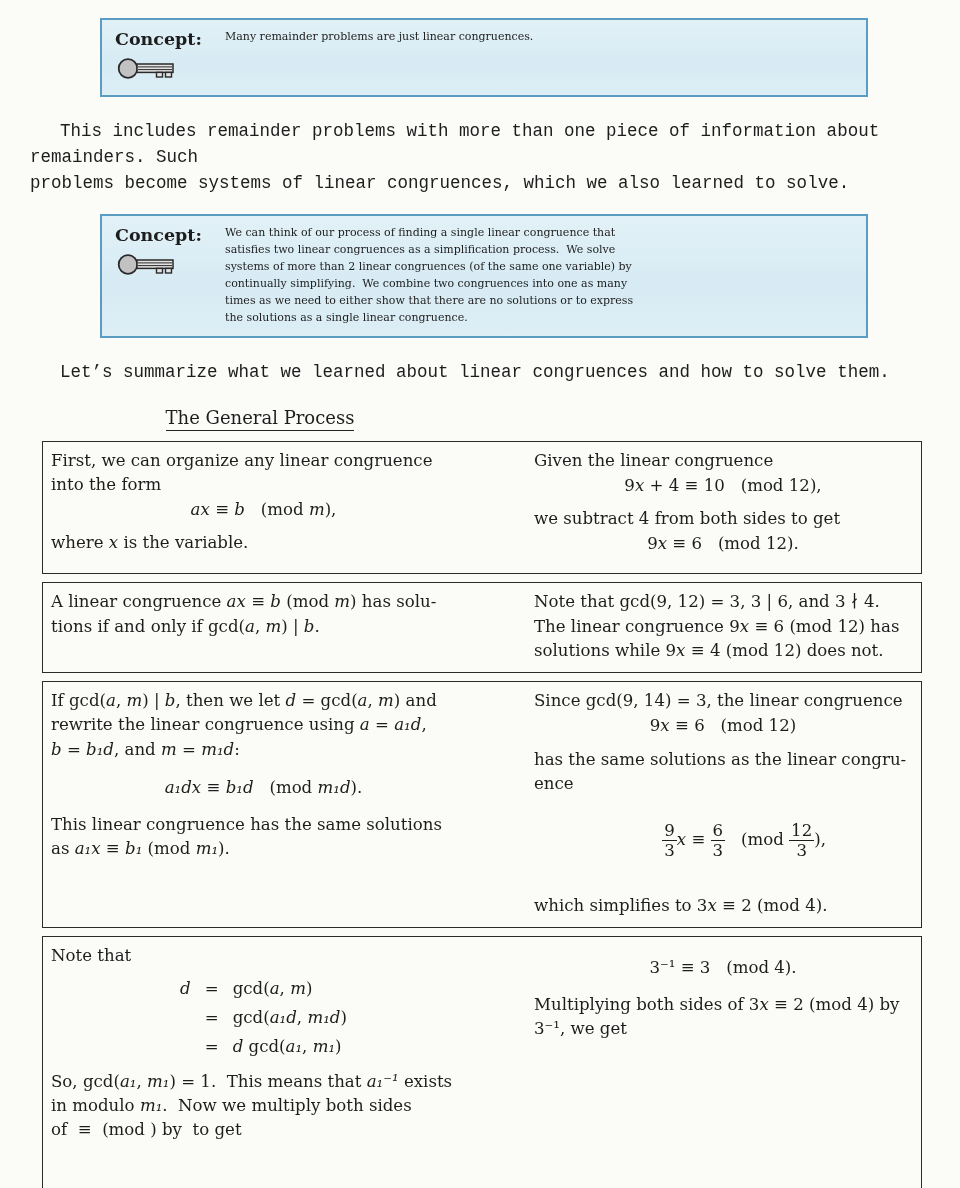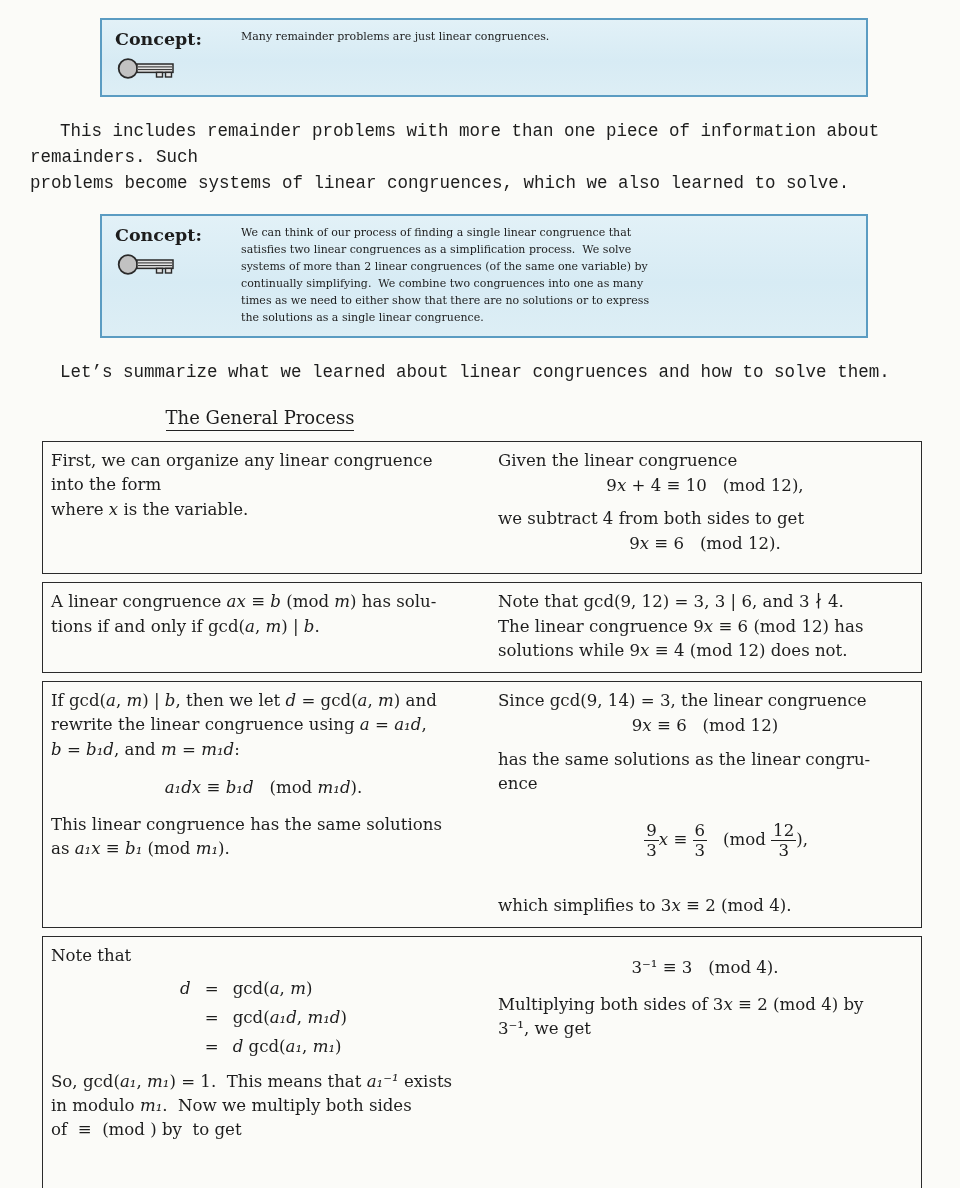--- a/index.html
+++ b/index.html
@@ -13,21 +13,21 @@
   }
   
   .concept-box{
     margin-left:100px;
     width:768px;
     box-sizing:border-box;
     border:2.2px solid #5b9cc2;
     background:linear-gradient(180deg,#e2f1f7 0%,#d7ebf4 55%,#ddeef5 100%);
     padding:8px 12px 10px 13px;
     display:flex;
-    gap:24px;
+    gap:8px;
   }
   .concept-box.first{margin-top:18px;}
   .concept-box.second{margin-top:18px;}
   .concept-left{width:102px;flex:none;}
   .concept-label{font-weight:bold;font-size:17.5px;line-height:1.35;}
   .concept-keyicon{margin-top:4px;margin-left:2px;}
   .concept-text{
     font-size:11px;line-height:1.53;white-space:pre-wrap;
     padding-top:1px;flex:1;
   }
@@ -47,21 +47,21 @@
   }
   
   .summary-table{margin:13px 0 0 42px;width:880px;}
   .t-row{
     box-sizing:border-box;width:880px;
     border:1.6px solid #2b2b2b;
     margin-bottom:8px;
     padding:6px 9px 8px 8px;
     display:grid;
     grid-template-columns:425px 1fr;
-    column-gap:22px;
+    column-gap:58px;
     font-size:16.6px;line-height:1.46;
   }
   .t-row.r1{min-height:125px;}
   .t-row.r2{min-height:85px;}
   .t-row.r3{min-height:195px;}
   .t-row.r4{min-height:316px;}
   .cp{margin:1px 0;white-space:pre-wrap;}
   .eq{
     text-align:center;white-space:pre-wrap;
     margin:0 0 9px 0;
@@ -133,20 +133,21 @@
     <span class="hlabel">The General Process</span>
   </div>
 </div>
 
 <div class="summary-table">
 
   <div class="t-row r1">
     <div class="cell">
       <p class="cp">First, we can organize any linear congruence
 into the form</p>
+      <div class="eq"><i>ax</i> ≡ <i>b</i>   (mod <i>m</i>),</div>
       <p class="cp">where <i>x</i> is the variable.</p>
     </div>
     <div class="cell">
       <p class="cp">Given the linear congruence</p>
       <div class="eq">9<i>x</i> + 4 ≡ 10   (mod 12),</div>
       <p class="cp">we subtract 4 from both sides to get</p>
       <div class="eq">9<i>x</i> ≡ 6   (mod 12).</div>
     </div>
   </div>
 

